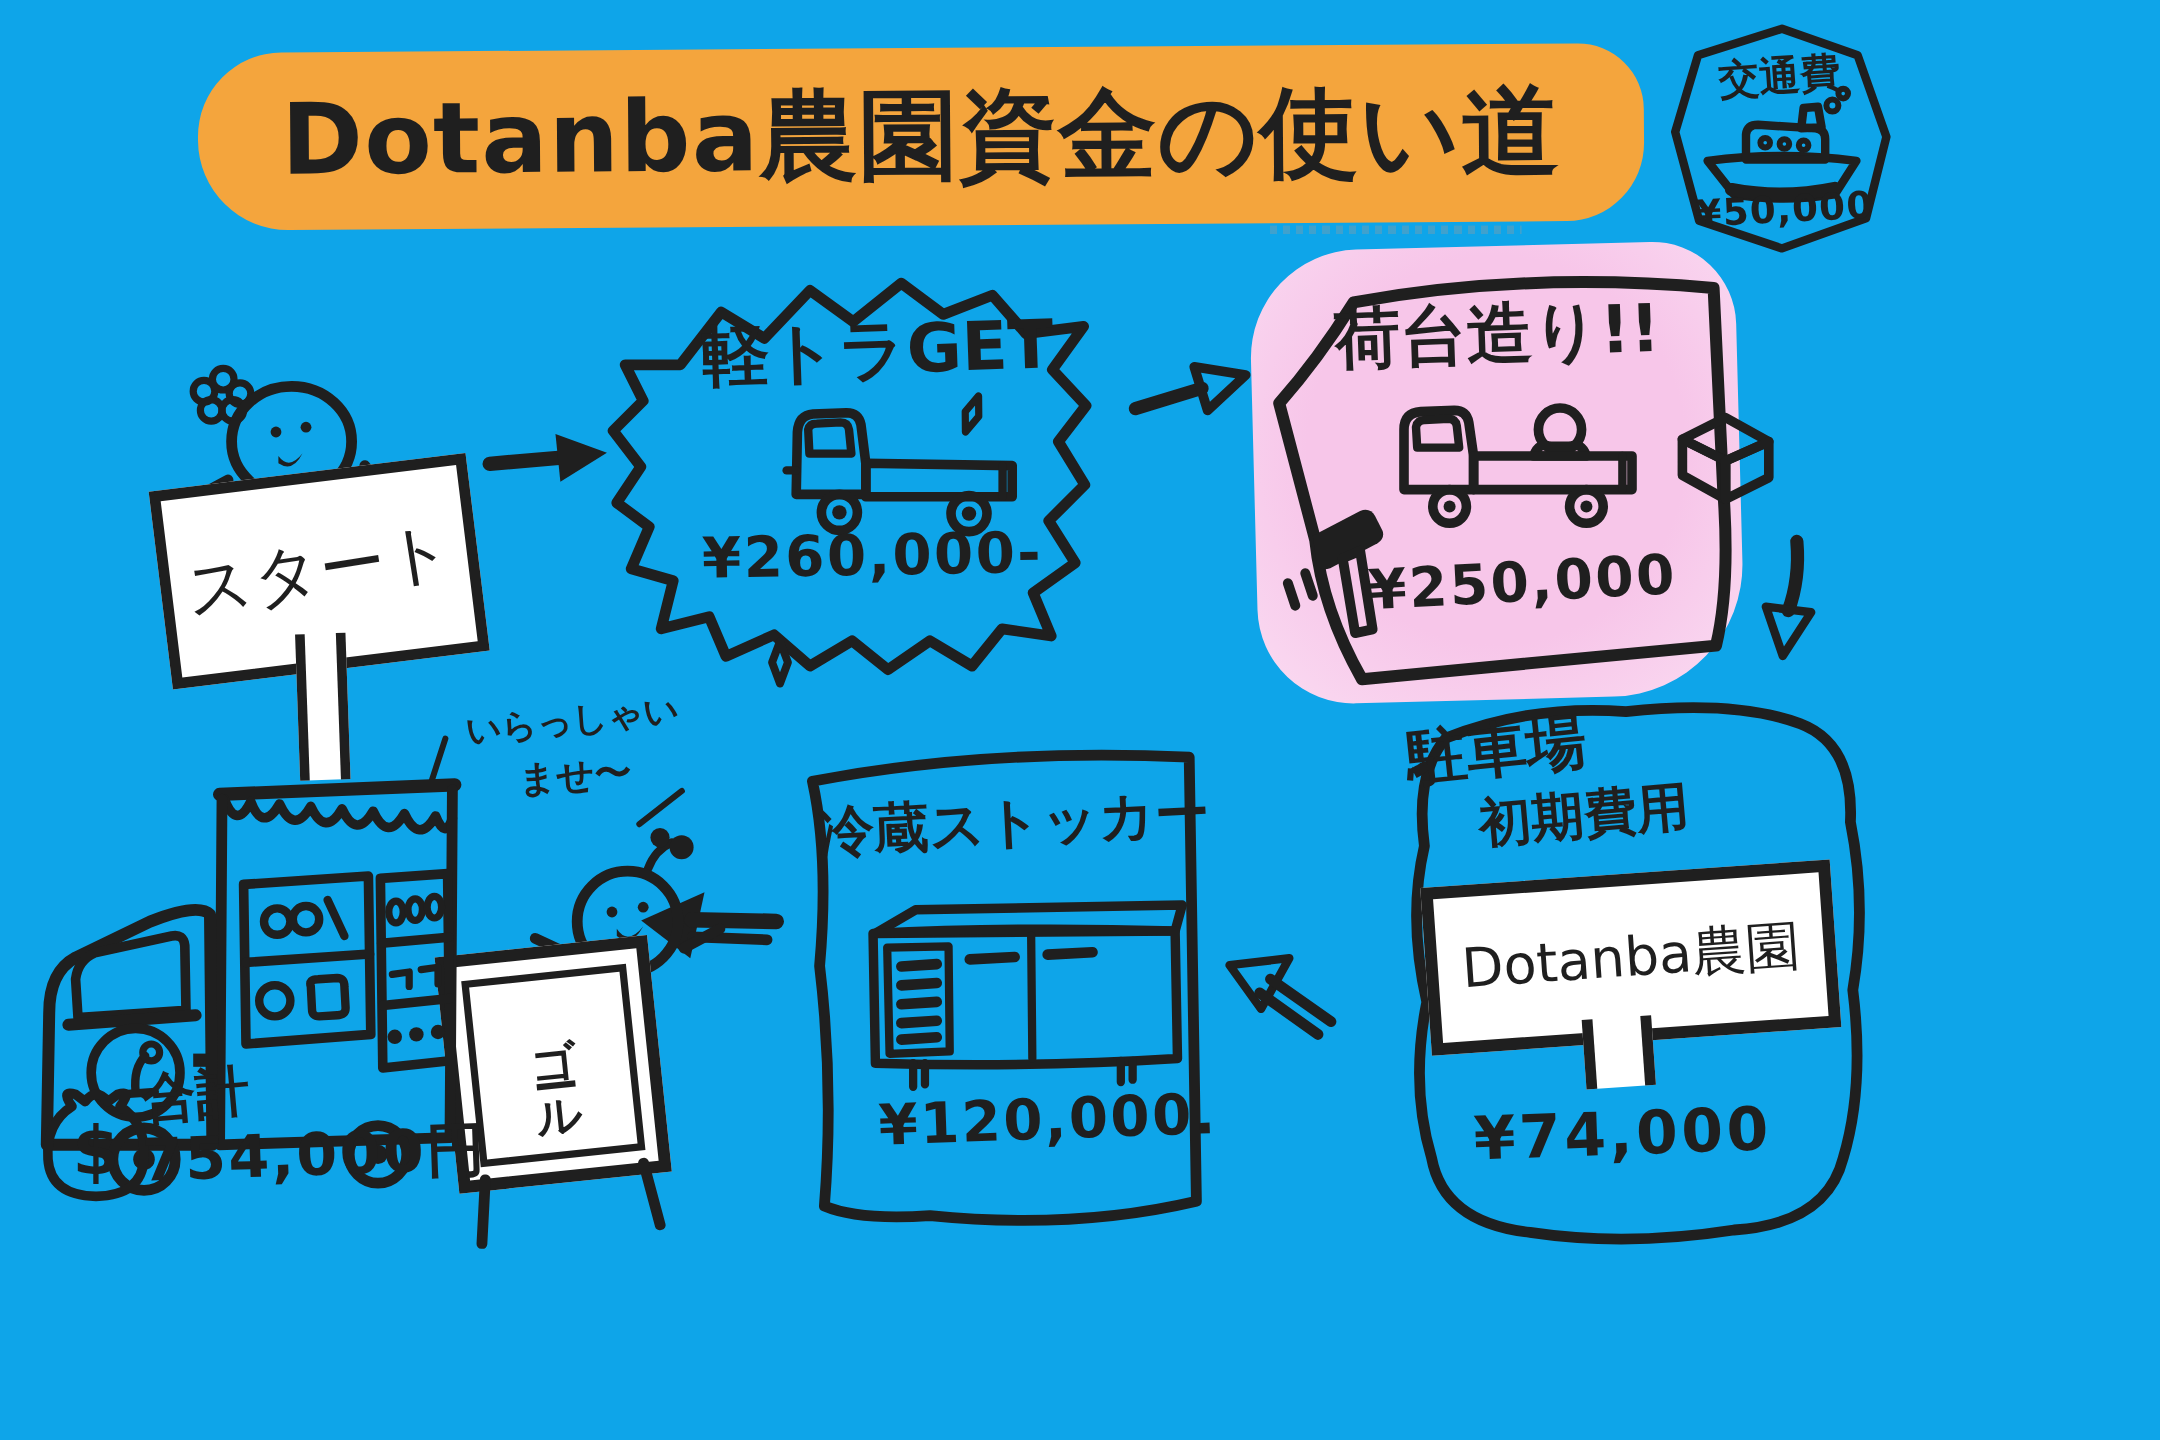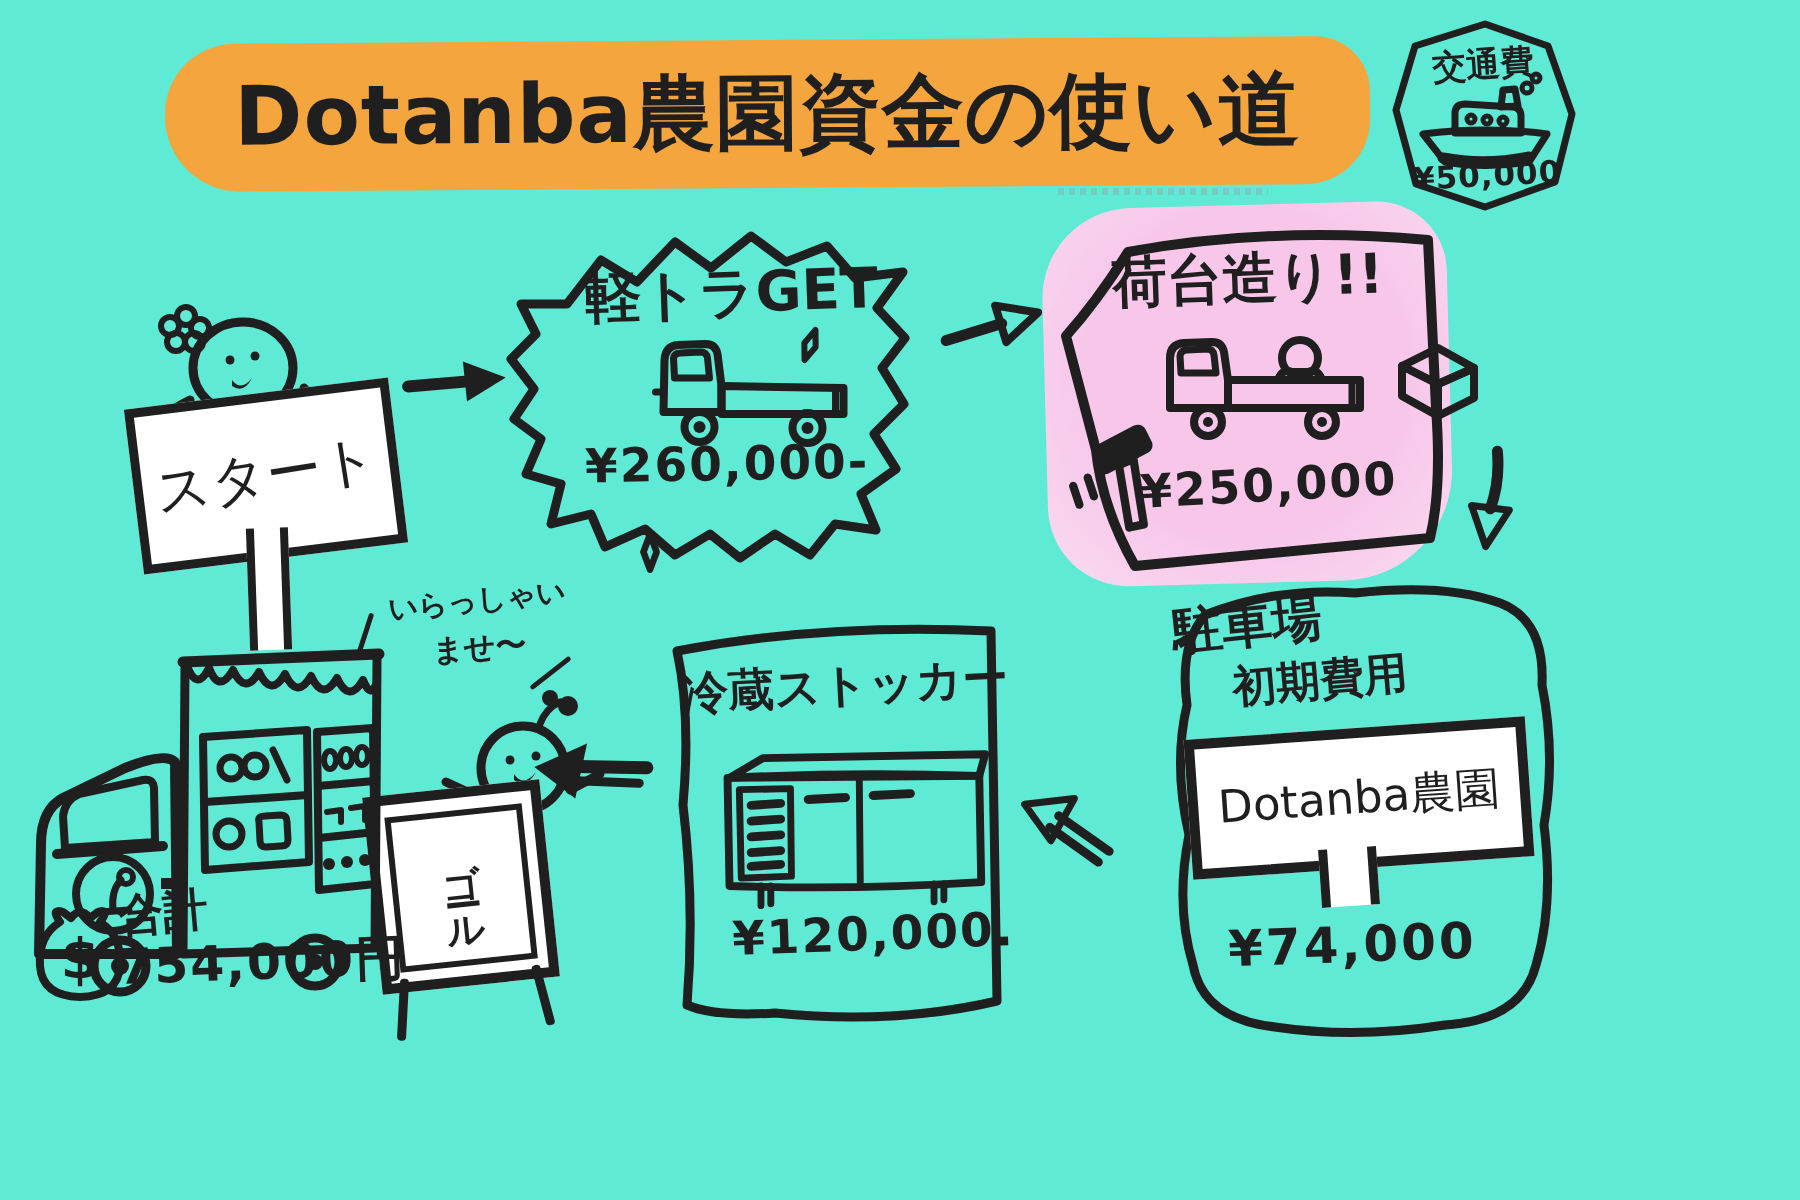--- a/index.html
+++ b/index.html
@@ -2,21 +2,21 @@
 <html><head>
 <meta charset="utf-8">
 <style>
   :root{
     --ink:#1f1f1f;
     --orange:#F4A53D;
     --pink:#F8CBEA;
   }
   html,body{margin:0;padding:0;background:#ffffff;}
   .canvas{
-    position:relative;width:1800px;height:1200px;background:#5eead4;overflow:hidden;
+    position:relative;width:1800px;height:1200px;background:#0ea5e9;overflow:hidden;
     font-family:"DejaVu Sans", sans-serif;color:var(--ink);
   }
   .abs{position:absolute;}
   .t{position:absolute;color:var(--ink);font-weight:700;white-space:nowrap;line-height:1.1;}
   svg{display:block;overflow:visible;}
   .ink-stroke{stroke:var(--ink);fill:none;stroke-linecap:round;stroke-linejoin:round;}
 
   
   .title-wrap{left:165px;top:40px;width:1205px;height:148px;background:var(--orange);
     border-radius:70px 55px 65px 75px;display:flex;align-items:center;justify-content:center;

